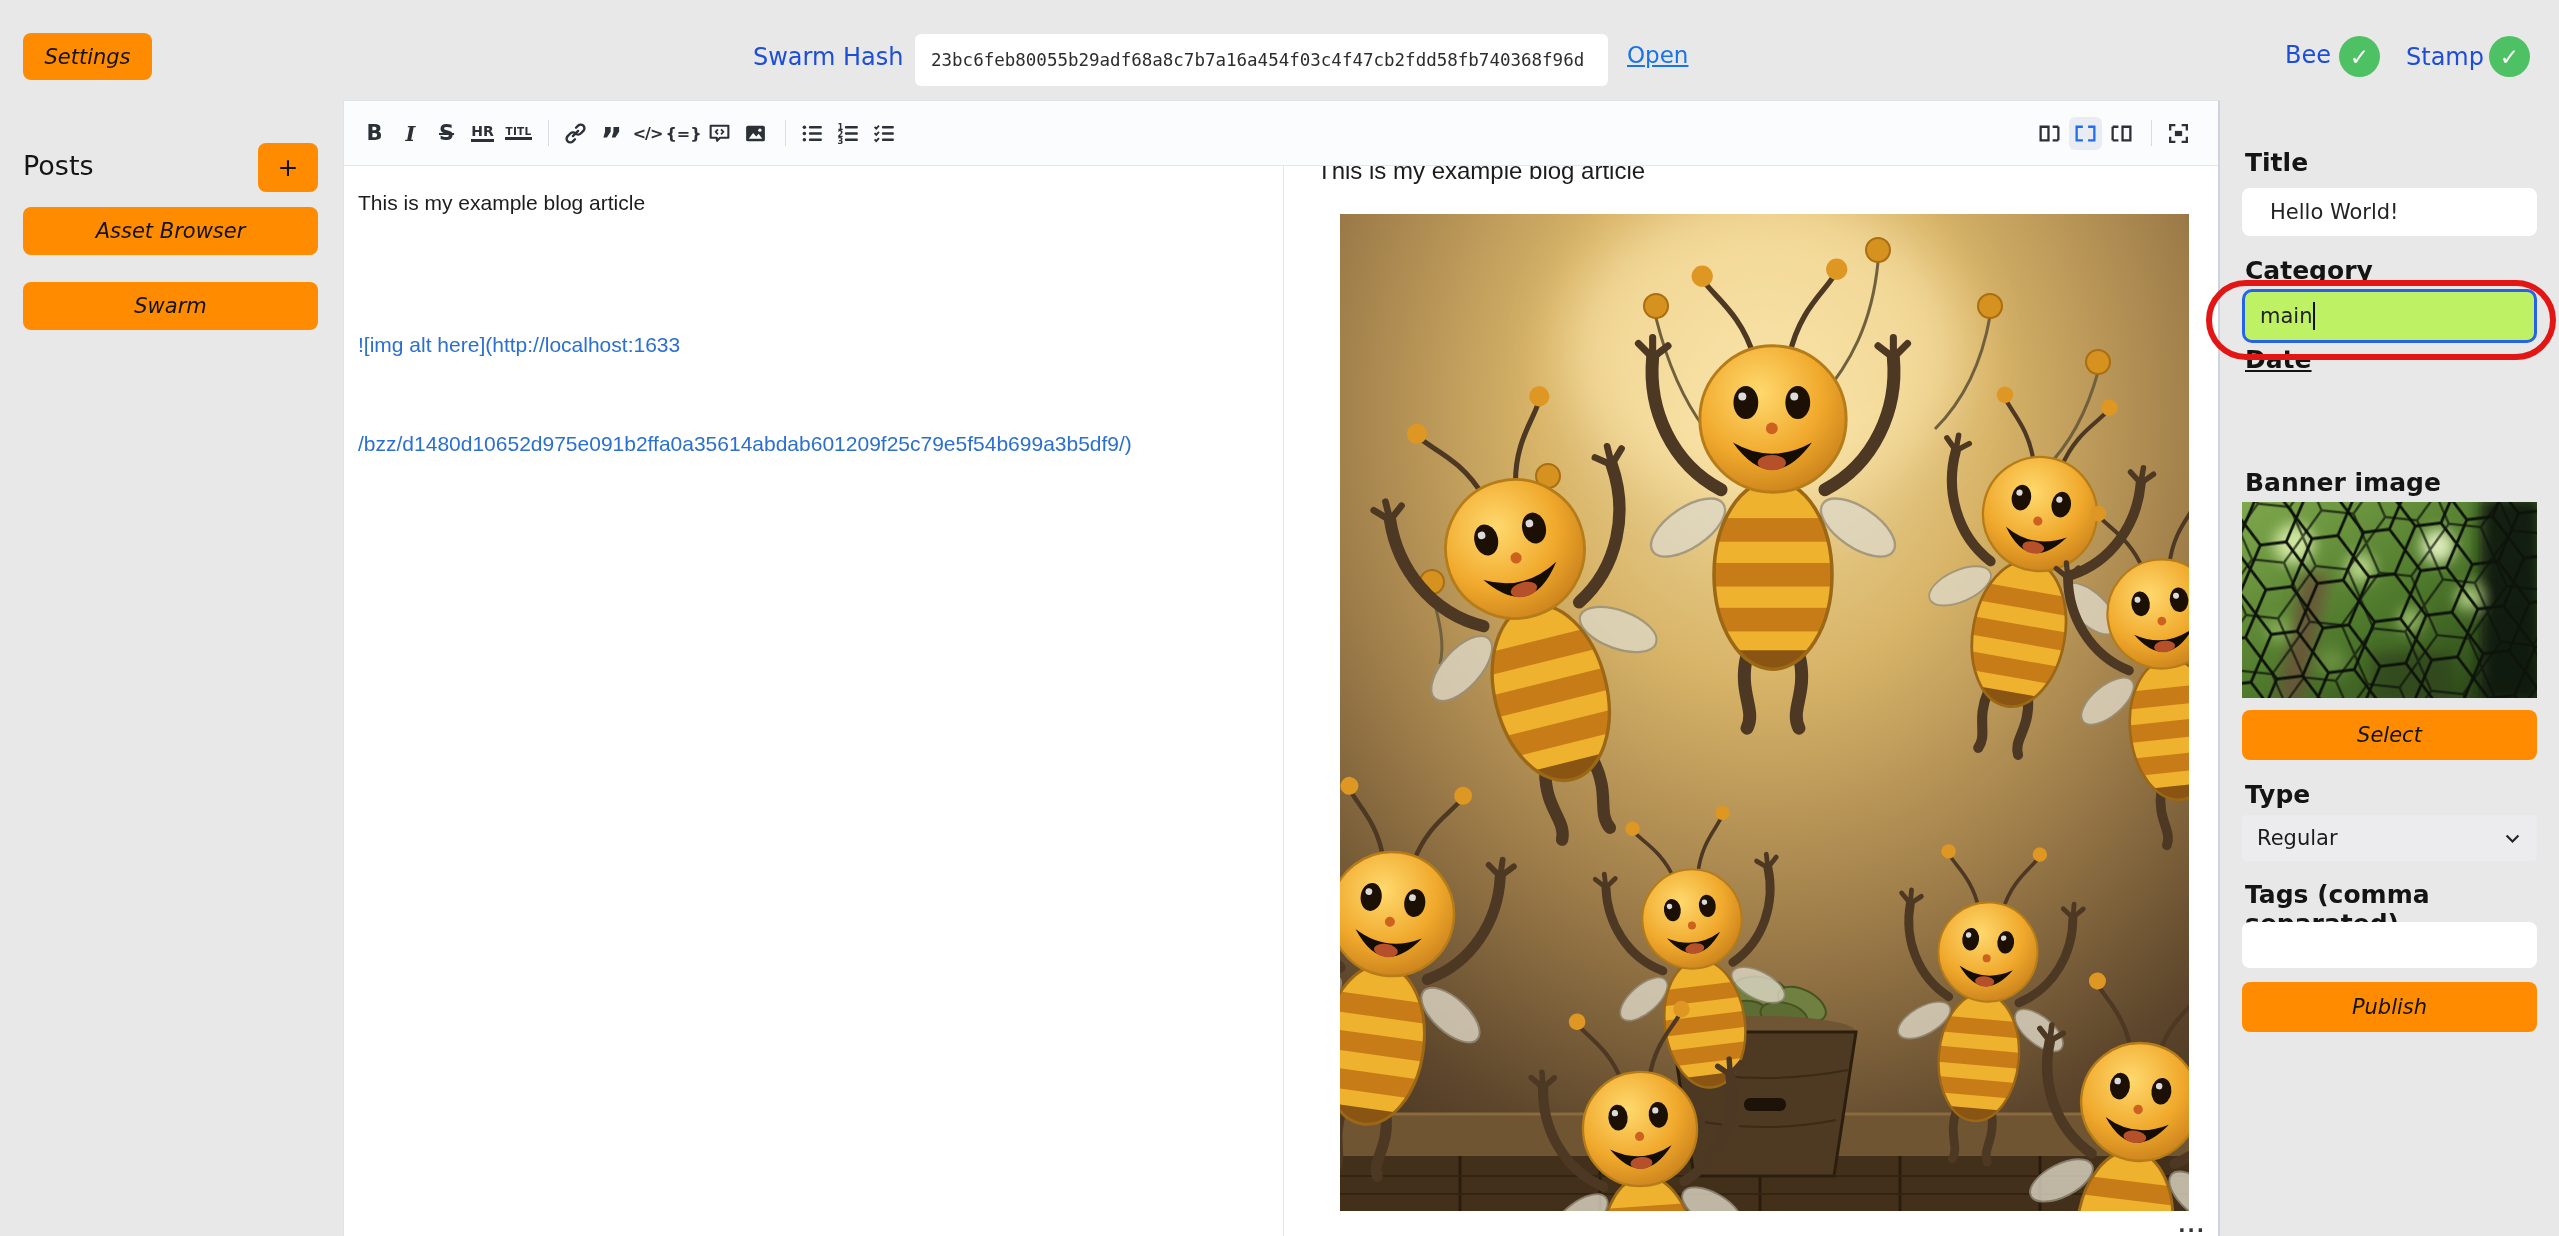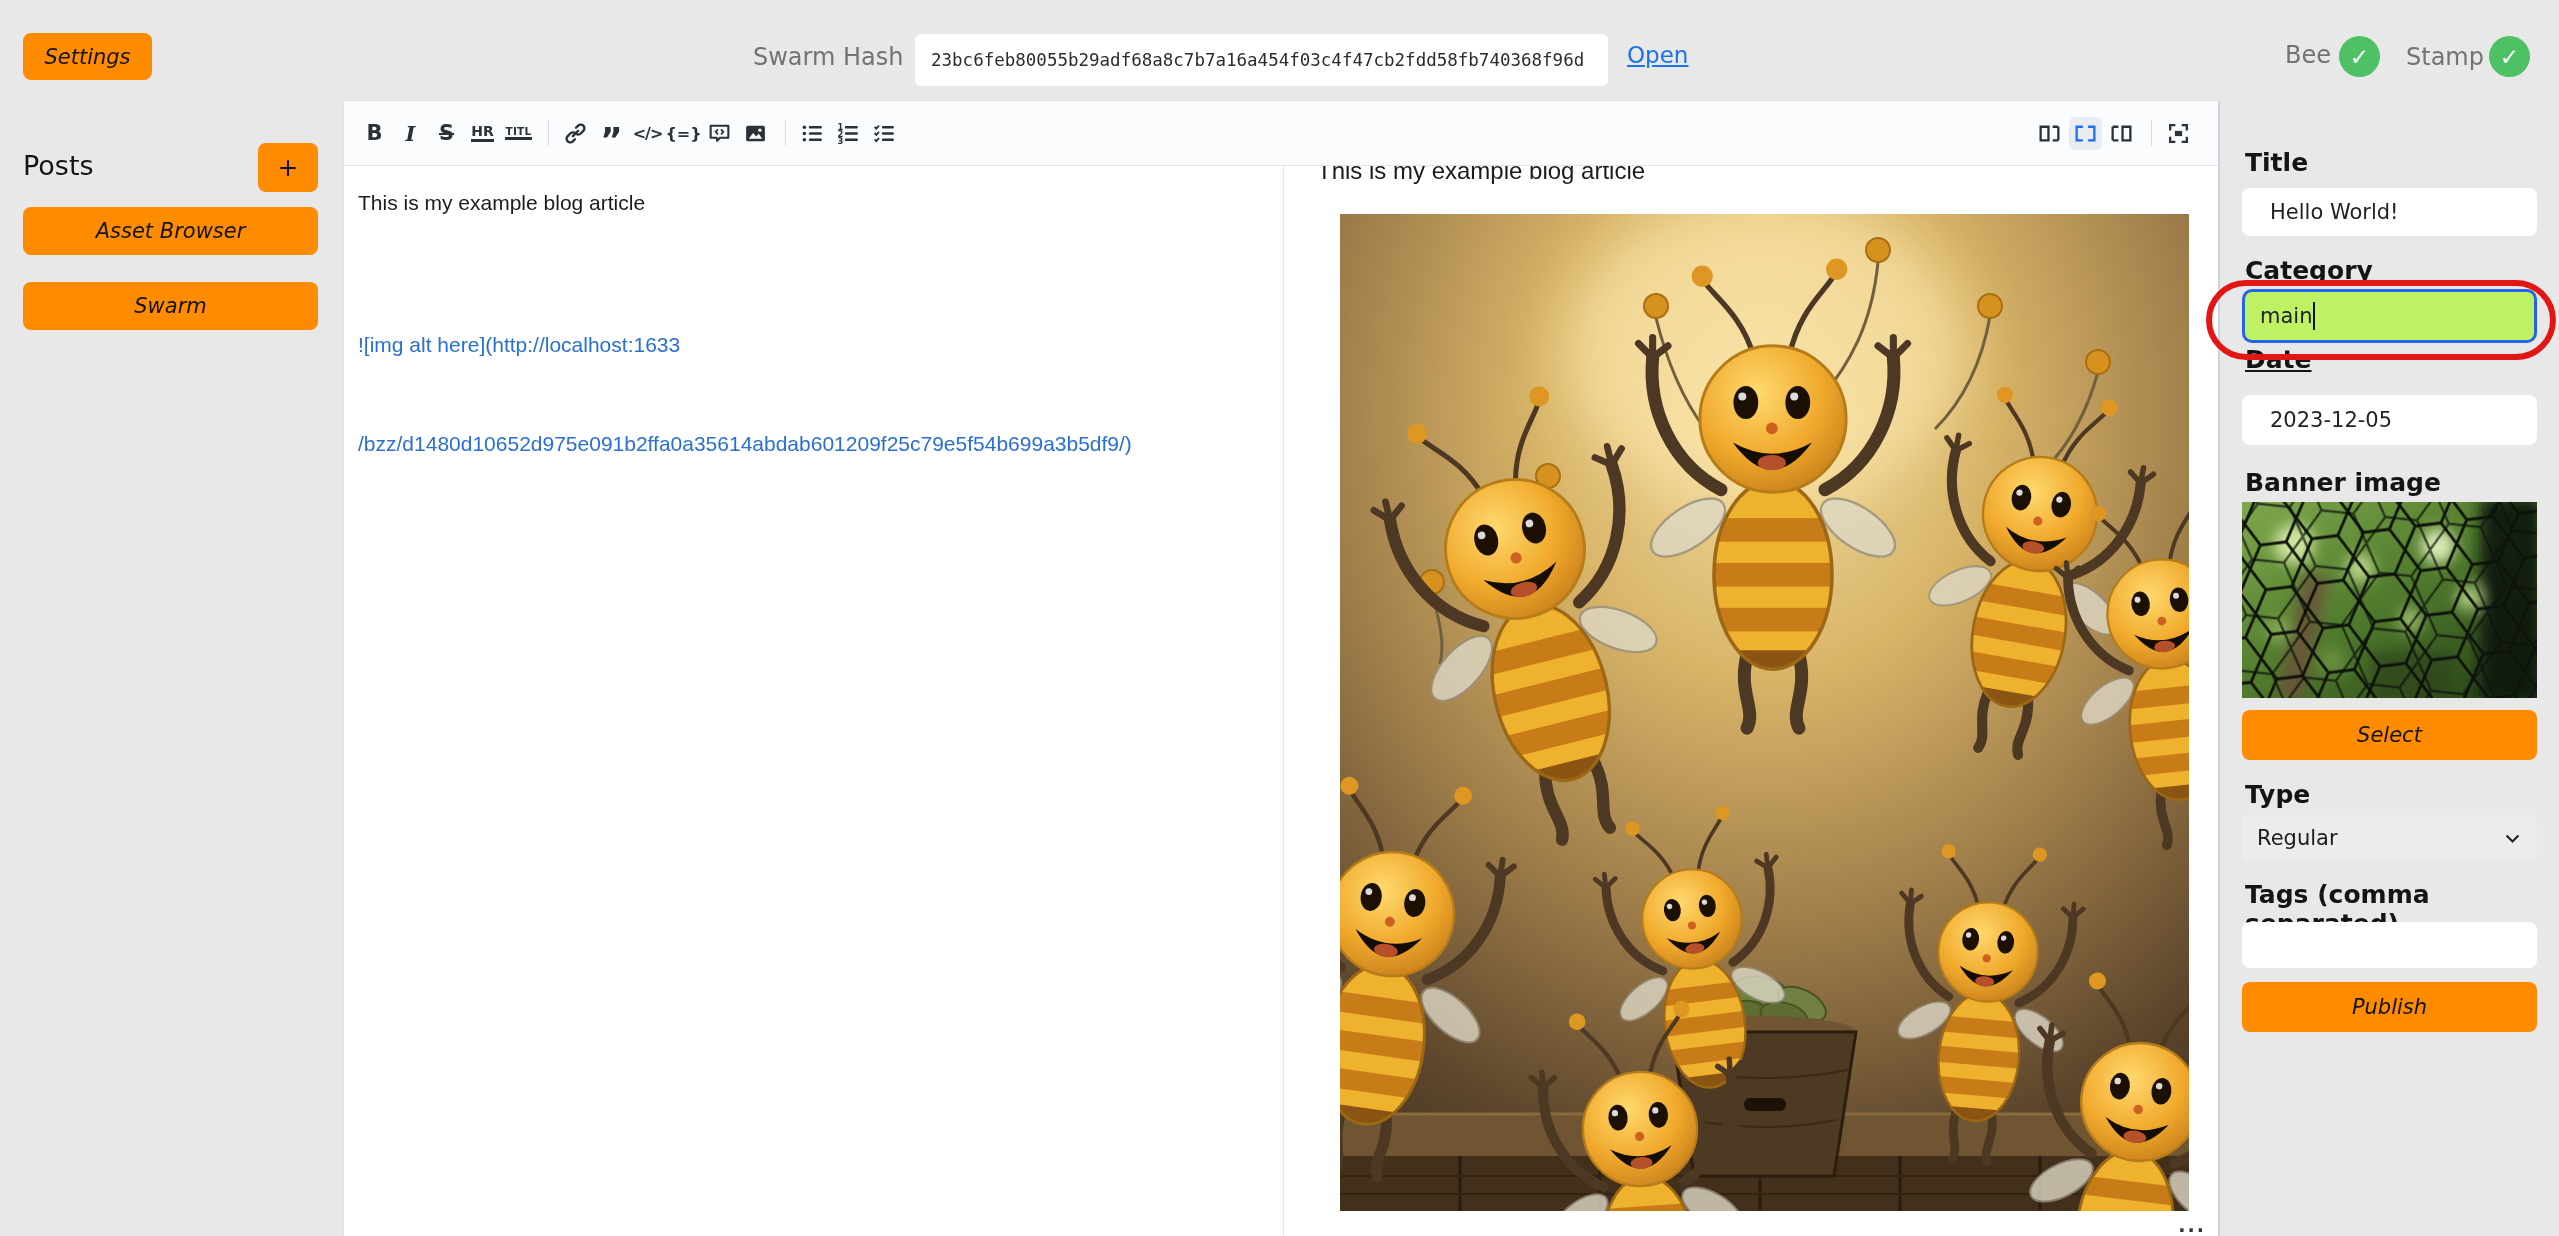--- a/index.html
+++ b/index.html
@@ -6,21 +6,21 @@
   .screen{position:relative;width:2559px;height:1236px;background:#e8e8e8;overflow:hidden;
           font-family:"DejaVu Sans",sans-serif;color:#111;}
   
   .btn{position:absolute;background:#ff8c00;border:none;border-radius:8px;color:#131313;
        display:flex;align-items:center;justify-content:center;font-size:21px;
        font-family:"DejaVu Sans",sans-serif;cursor:pointer;box-sizing:border-box;font-style:italic;}
   .whitefield{position:absolute;background:#fff;border:none;border-radius:8px;height:48px;
        padding:0 28px;font-size:21px;color:#232323;font-family:"DejaVu Sans",sans-serif;
        box-sizing:border-box;width:295px;left:2242px;}
   
-  .tb-label{position:absolute;font-size:24px;color:#737373;font-weight:500;}
+  .tb-label{position:absolute;font-size:24px;color:#1d4ed8;font-weight:500;}
   .hash-input{position:absolute;left:915px;top:34px;width:693px;height:52px;background:#fff;
        border:none;border-radius:6px;font-family:"DejaVu Sans Mono",monospace;font-size:17.5px;
        color:#2c2c2c;padding:0 16px;box-sizing:border-box;letter-spacing:0;}
   .openlink{position:absolute;left:1627px;top:42px;font-size:23px;color:#1a73e8;
        text-decoration:underline;cursor:pointer;}
   .check{position:absolute;width:41px;height:41px;border-radius:50%;background:#4dc163;color:#fff;
        display:flex;align-items:center;justify-content:center;font-size:23px;font-weight:bold;}
   
   .shell{position:absolute;left:343px;top:100px;width:1877px;height:1136px;background:#fff;
        border:1px solid #dfe3e8;border-right:2px solid #ccd5df;border-bottom:none;box-sizing:border-box;}
@@ -331,21 +331,20 @@
     <div class="plabel" style="top:48px;">Title</div>
     <input class="whitefield" style="top: 88px;" value="Hello World!">
 
     <div class="plabel" style="top:156px;">Category</div>
     <div class="cat-input">
       <span>main</span>
       <span class="caret"></span>
     </div>
 
     <div class="plabel" style="top:245px;text-decoration:underline;">Date</div>
-    <input class="whitefield" style="top: 295px; height: 50px;" value="2023-12-05">
 
     <div class="plabel" style="top:368px;">Banner image</div>
     <div class="thumb">
 
       <svg viewBox="0 0 295 196" preserveAspectRatio="none" role="img">
         <defs>
           <linearGradient id="bgrn" x1="0" y1="0" x2="1" y2="1">
             <stop offset="0" stop-color="#7fa84c"></stop>
               <stop offset="0.5" stop-color="#4f7a2c"></stop>
             <stop offset="1" stop-color="#233c14"></stop>

